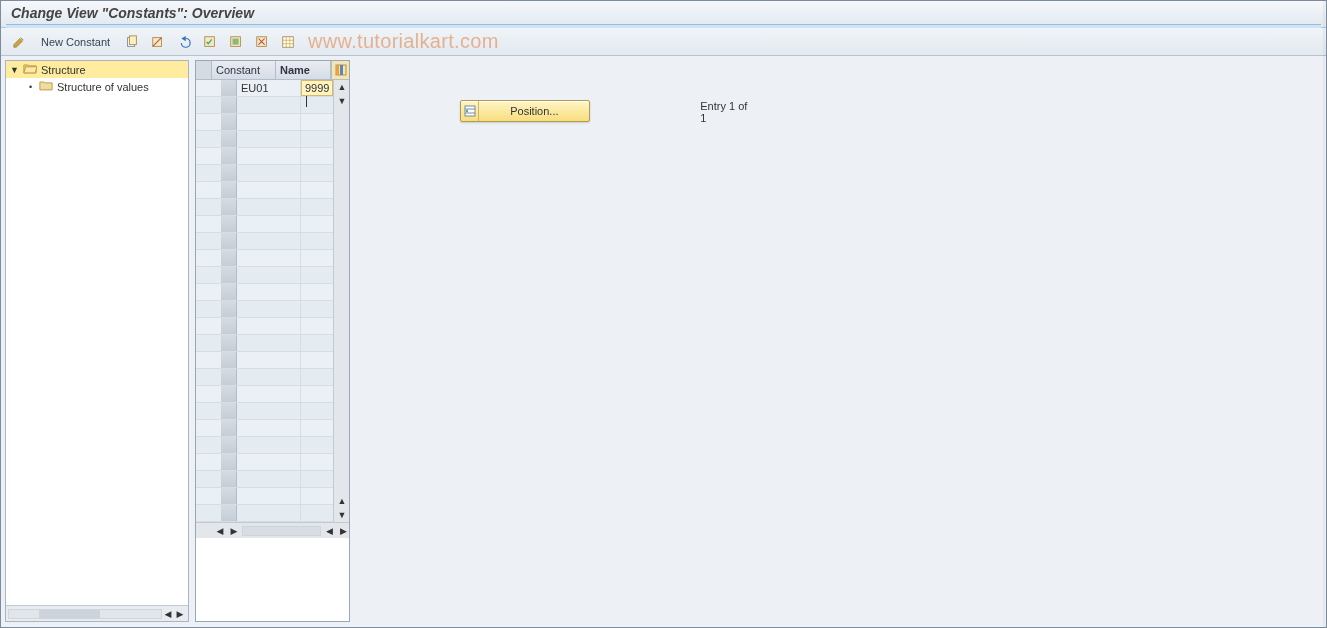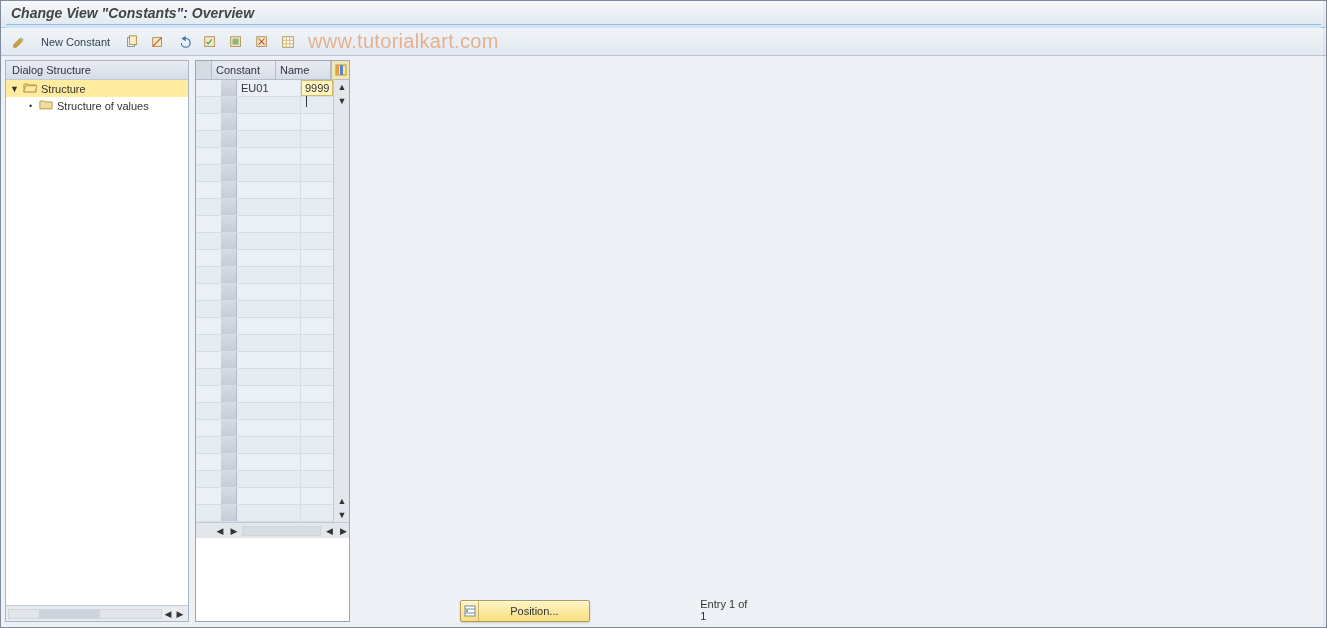--- a/index.html
+++ b/index.html
@@ -164,21 +164,21 @@
     border-bottom: 1px solid #b3bcc7;
     height: 19px;
   }
   .grid-header-cell {
     border-right: 1px solid #b3bcc7;
     padding: 3px 4px;
     color: #334;
   }
   .gh-rowhandle { width: 16px; flex-shrink: 0; background: #d5dbe3; border-right: 1px solid #b3bcc7;}
   .gh-constant { width: 64px; flex-shrink: 0;}
-  .gh-name { flex: 1; }
+  .gh-name { flex: 1; font-weight: bold; }
   .gh-config {
     width: 18px;
     flex-shrink: 0;
     border-left: 1px solid #b3bcc7;
     display: flex;
     align-items: center;
     justify-content: center;
     background: #f2e7b3;
     font-size: 10px;
   }
@@ -248,21 +248,21 @@
   }
   .grid-footer .hscroll-track {
     flex: 3;
     height: 10px;
     background: #d8dde3;
     border: 1px solid #cfd5dc;
   }
   
   .below-grid {
     display: flex;
-    align-items: flex-end;
+    align-items: flex-start;
     margin-top: 40px;
     padding-left: 110px;
     gap: 110px;
   }
   .position-btn {
     width: 152px;
     height: 22px;
     background: linear-gradient(#fff5c6, #f7de7e);
     border: 1px solid #b49a4a;
     border-radius: 2px;
@@ -355,21 +355,20 @@
           <rect x="2" y="2" width="12" height="12" fill="#fff" stroke="#a78c44"></rect>
           <path d="M2 6h12M2 10h12M6 2v12M10 2v12" stroke="#c9a33b" stroke-width="0.8"></path>
         </svg>
     </span>
     <span class="watermark">www.tutorialkart.com</span>
   </div>
 
   <div class="content">
 
     <div class="sidebar">
-      <div class="sidebar-header">Dialog Structure</div>
       <div class="tree">
         <div class="tree-item level-0 selected">
           <span class="tree-toggle">▼</span>
           <span>
             <svg width="14" height="11" viewBox="0 0 16 12">
                 <path d="M1 2h5l1 1h8v8H1z" fill="#f6da7f" stroke="#b6933a"></path>
                 <path d="M1 11L3 4h13l-2 7z" fill="#fce9a8" stroke="#b6933a"></path>
               </svg>
           </span>
           <span>Structure</span>

